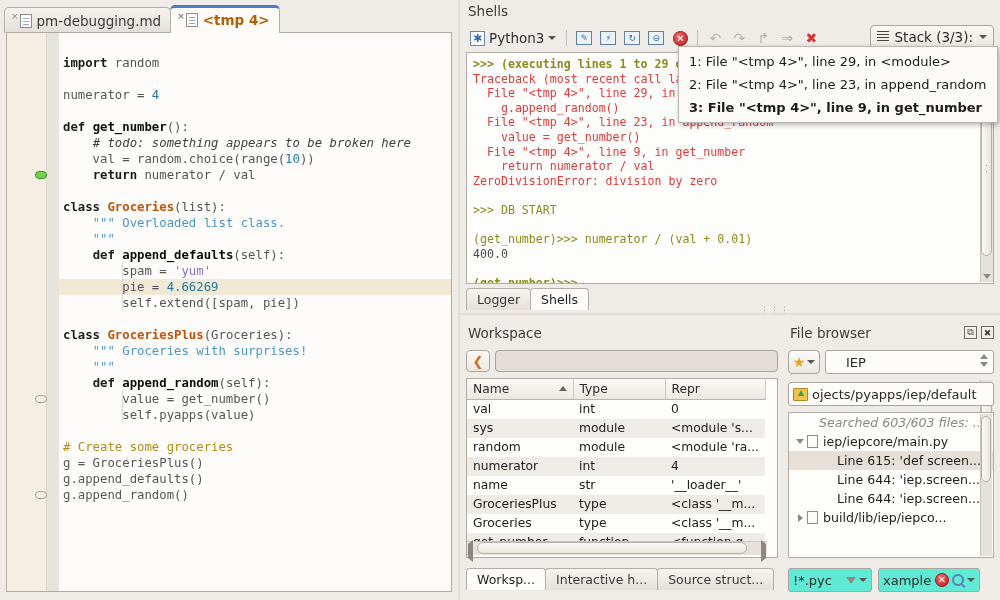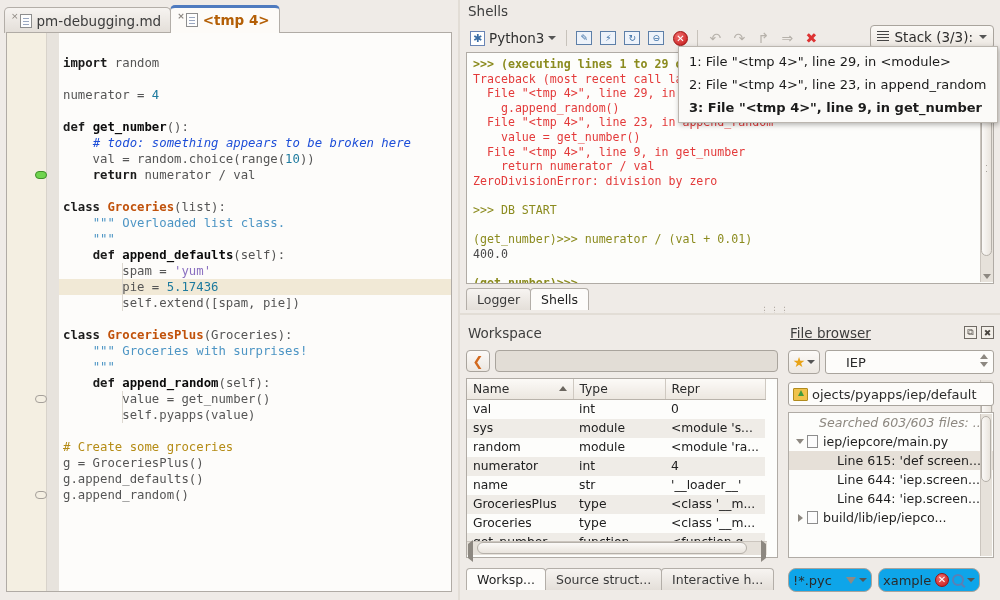--- a/index.html
+++ b/index.html
@@ -90,21 +90,21 @@
   }
   .indentguide {
     position: absolute; width: 1px; background: #ddd8d0;
   }
   .kw { color: #1b1b1b; font-weight: bold; }
   .fn { color: #0b0b0b; font-weight: bold; }
   .cls { color: #c1520b; font-weight: bold; }
   .num { color: #1d7a9e; }
   .str { color: #8a6fc0; }
   .doc { color: #4d95c4; }
-  .com { color: #1d4ed8; font-style: italic; margin-top: 23px; }
+  .com { color: #404040; font-style: italic; margin-top: 23px; }
   .comy { color: #b58c16; }
   .pl { color: #555; }
 
   
   #right-panel {
     position: absolute; left: 460px; top: 0; width: 540px; height: 600px;
   }
   .panel-title {
     font-size: 13.5px; color: #3d3d3d;
   }
@@ -233,21 +233,21 @@
   #ws-hsb { position: absolute; left: 7px; bottom: 2px; height: 12px; width: 298px;}
   .hsbthumb {
     position:absolute; top:1px; bottom:1px;
     background: linear-gradient(#fbf9f7,#e9e4dd);
     border:1px solid #b5b0a9; border-radius:6px;
   }
 
   #ws-btabs { position: absolute; left: 6px; top: 568px; }
 
   
-  #fb-title { position: absolute; left: 330px; top: 325px; text-decoration: underline; }
+  #fb-title { position: absolute; left: 330px; top: 325px; }
   #fb-icons { position: absolute; right: 6px; top: 326px; display:flex; gap:4px; }
   #fb-top {
     position: absolute; left: 328px; top: 350px; width: 206px;
     display: flex; gap: 5px; align-items: center;
   }
   .star-btn {
     width: 32px; height: 24px; border: 1px solid #a9a49d; border-radius: 4px;
     background: linear-gradient(#fcfaf8,#ece7e1);
     display:flex; align-items:center; justify-content:center; gap:2px; cursor:default;
   }
@@ -280,22 +280,22 @@
     width: 11px; height: 13px; background: #fcfcfc; border: 1px solid #8d8d8d;
     flex: none; margin-right: 5px;
   }
   .tw { width: 14px; flex:none; display:flex; align-items:center; justify-content:center;}
   #fb-vsb { position:absolute; right: 1px; top: 1px; width: 12px; bottom: 1px;}
   #fb-bottom {
     position: absolute; left: 328px; top: 568px; width: 206px;
     display: flex; gap: 6px; align-items: center;
   }
   .fb-filter, .fb-search {
-    height: 24px; border: 1px solid #a9a49d; border-radius: 8px;
-    background: #0ea5e9; display:flex; align-items:center; padding: 0 4px;
+    height: 24px; border: 1px solid #a9a49d; border-radius: 3px;
+    background: #5eead4; display:flex; align-items:center; padding: 0 4px;
     font-size: 13px; gap: 3px;
   }
   .fb-filter { width: 84px; }
   .fb-search { width: 102px; }
   .xcircle {
     width: 14px; height: 14px; border-radius: 50%;
     background: radial-gradient(circle at 35% 30%, #f06b6b, #c41818);
     color: #fff; font-size: 10px; font-weight: bold;
     display:flex; align-items:center; justify-content:center; line-height:1;
     border: 1px solid #9b1010;
@@ -352,21 +352,21 @@
           <div class="codeline" style="top: 54px;"><span class="pl">numerator = </span><span class="num">4</span></div>
           <div class="codeline" style="top: 86px;"><span class="kw">def </span><span class="fn">get_number</span><span class="pl">():</span></div>
           <div class="codeline" style="top: 102px;"><span class="pl">    </span><span class="com"># todo: something appears to be broken here</span></div>
           <div class="codeline" style="top: 118px;"><span class="pl">    val = random.choice(range(</span><span class="num">10</span><span class="pl">))</span></div>
           <div class="codeline" style="top: 134px;"><span class="pl">    </span><span class="kw">return</span><span class="pl"> numerator / val</span></div>
           <div class="codeline" style="top: 166px;"><span class="kw">class </span><span class="cls">Groceries</span><span class="pl">(list):</span></div>
           <div class="codeline" style="top: 182px;"><span class="pl">    </span><span class="doc">""" Overloaded list class.</span></div>
           <div class="codeline" style="top: 198px;"><span class="pl">    </span><span class="doc">"""</span></div>
           <div class="codeline" style="top: 214px;"><span class="pl">    </span><span class="kw">def </span><span class="fn">append_defaults</span><span class="pl">(self):</span></div>
           <div class="codeline" style="top: 230px;"><span class="pl">        spam = </span><span class="str">'yum'</span></div>
-          <div class="codeline" style="top: 246px;"><span class="pl">        pie = </span><span class="num">5.17436</span></div>
+          <div class="codeline" style="top: 246px;"><span class="pl">        pie = </span><span class="num">4.66269</span></div>
           <div class="codeline" style="top: 262px;"><span class="pl">        self.extend([spam, pie])</span></div>
           <div class="codeline" style="top: 294px;"><span class="kw">class </span><span class="cls">GroceriesPlus</span><span class="pl">(Groceries):</span></div>
           <div class="codeline" style="top: 310px;"><span class="pl">    </span><span class="doc">""" Groceries with surprises!</span></div>
           <div class="codeline" style="top: 326px;"><span class="pl">    </span><span class="doc">"""</span></div>
           <div class="codeline" style="top: 342px;"><span class="pl">    </span><span class="kw">def </span><span class="fn">append_random</span><span class="pl">(self):</span></div>
           <div class="codeline" style="top: 358px;"><span class="pl">        value = get_number()</span></div>
           <div class="codeline" style="top: 374px;"><span class="pl">        self.pyapps(value)</span></div>
           <div class="codeline" style="top: 406px;"><span class="comy"># Create some groceries</span></div>
           <div class="codeline" style="top: 422px;"><span class="pl">g = GroceriesPlus()</span></div>
           <div class="codeline" style="top: 438px;"><span class="pl">g.append_defaults()</span></div>
@@ -524,22 +524,22 @@
     </div>
     <div id="ws-hsb" style="position:absolute;left:7px;top:541px;width:300px;height:14px;">
       <div class="sbtrough" style="border-left:none;border-top:1px solid #cbc5be;"></div>
       <div style="position:absolute;left:1px;top:3px;"><span class="tri-lt"></span></div>
       <div class="hsbthumb" style="left:10px;width:270px;"></div>
       <div style="position:absolute;right:1px;top:3px;"><span class="tri-rt"></span></div>
     </div>
 
     <div id="ws-btabs" class="btabs">
         <div class="btab active">Worksp...</div>
+        <div class="btab">Interactive h...</div>
         <div class="btab">Source struct...</div>
-        <div class="btab">Interactive h...</div>
       </div>
 
     <div id="fb-title" class="panel-title">File browser</div>
     <div id="fb-icons">
         <div class="mini-icon">⧉</div>
         <div class="mini-icon">✖</div>
       </div>
 
     <div id="fb-top">
       <div class="star-btn">

